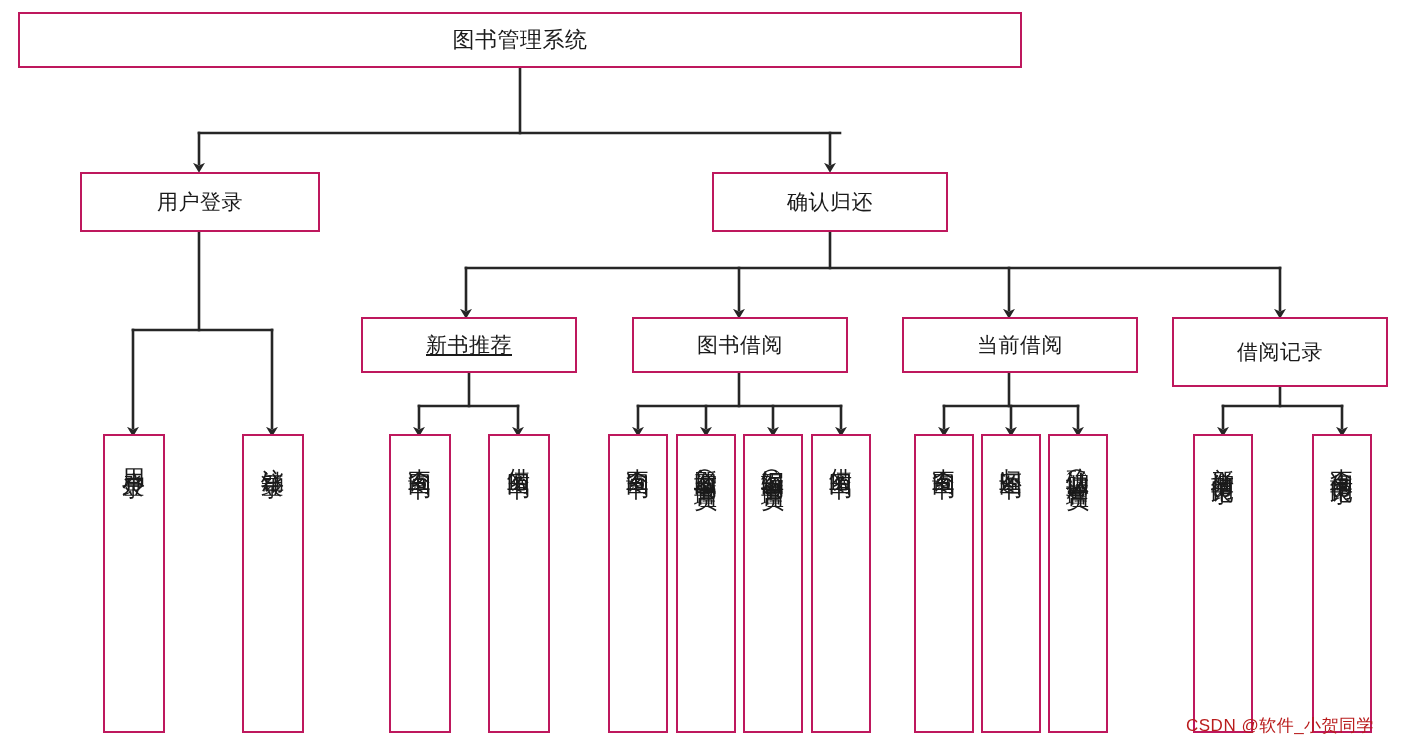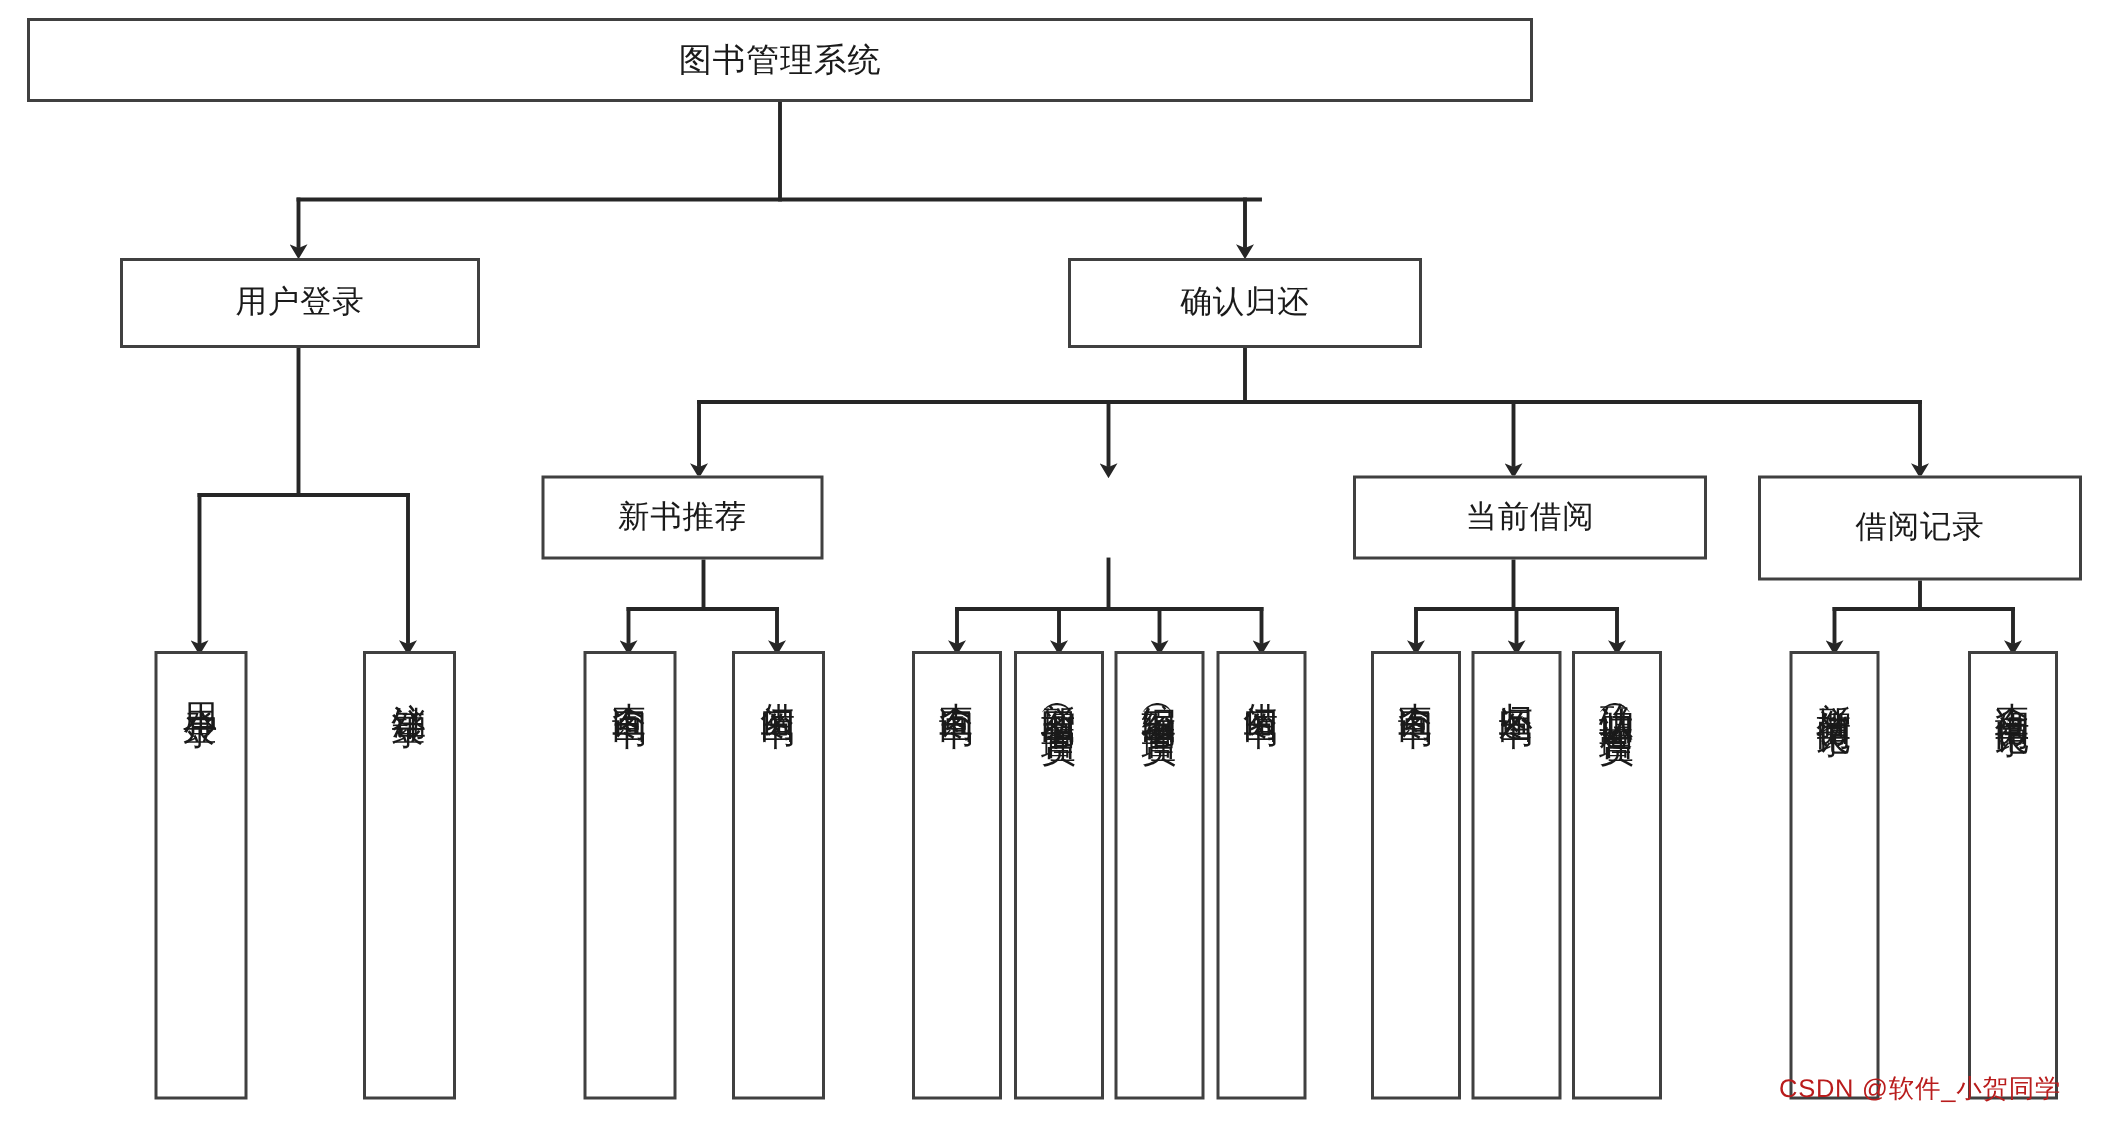--- a/index.html
+++ b/index.html
@@ -23,21 +23,21 @@
     position: absolute;
     left: 0;
     top: 0;
     width: 1405px;
     height: 747px;
     pointer-events: none;
   }
   .node {
     position: absolute;
     background: #ffffff;
-    border: 2px solid #404040;
+    border: 2px solid #be185d;
     display: flex;
     align-items: center;
     justify-content: center;
     color: #1a1a1a;
     z-index: 2;
   }
   .node .lbl {
     display: block;
     line-height: 1.18;
     white-space: nowrap;
@@ -132,24 +132,27 @@
   </div>
 
   <div class="node h" style="left:80px; top:172px; width:240px; height:60px;">
     <span class="lbl">用户登录</span>
   </div>
 
   <div class="node h" style="left:712px; top:172px; width:236px; height:60px;">
     <span class="lbl">确认归还</span>
   </div>
 
-  <div class="node h" style="left:361px; top:317px; width:188px; height:56px;">
+  <div class="node h" style="left:361px; top:317px; width:216px; height:56px;text-decoration:underline;">
     <span class="lbl">新书推荐</span>
   </div>
 
+  <div class="node h" style="left:632px; top:317px; width:216px; height:56px;">
+    <span class="lbl">图书借阅</span>
+  </div>
 
   <div class="node h" style="left:902px; top:317px; width:236px; height:56px;">
     <span class="lbl">当前借阅</span>
   </div>
 
   <div class="node h" style="left:1172px; top:317px; width:216px; height:70px;">
     <span class="lbl">借阅记录</span>
   </div>
 
   <div class="node v" style="left:103px; top:434px; width:62px; height:299px;">

